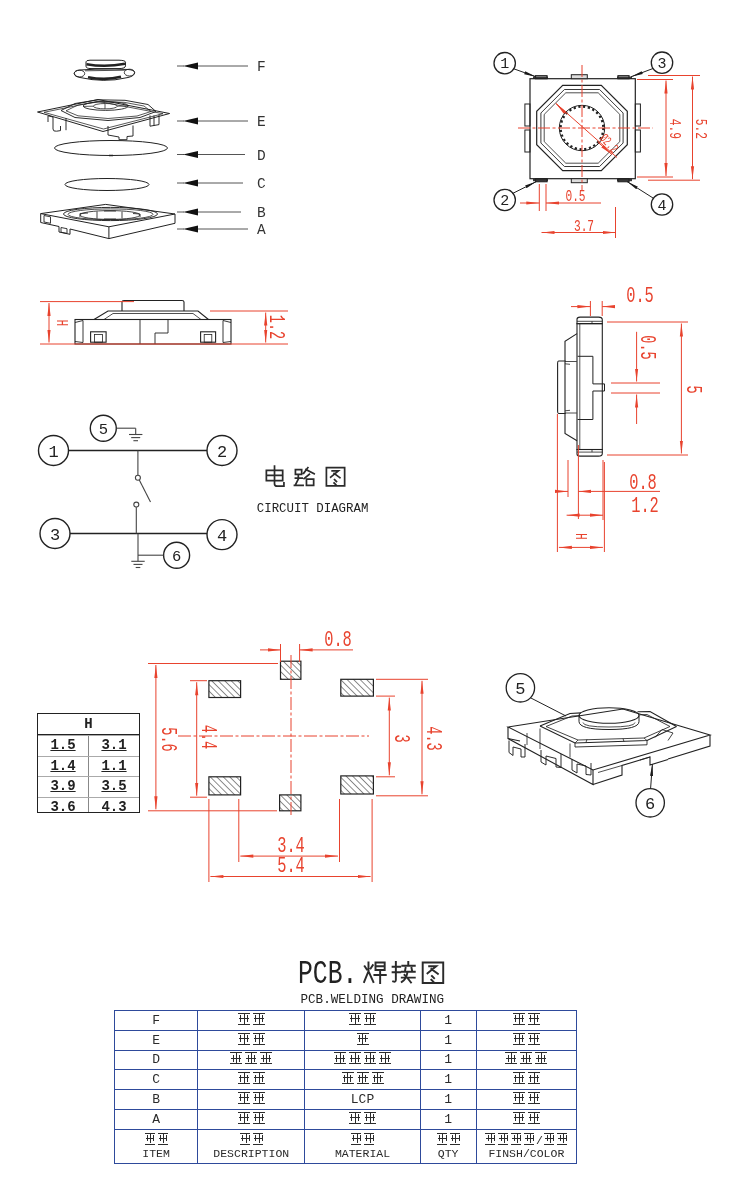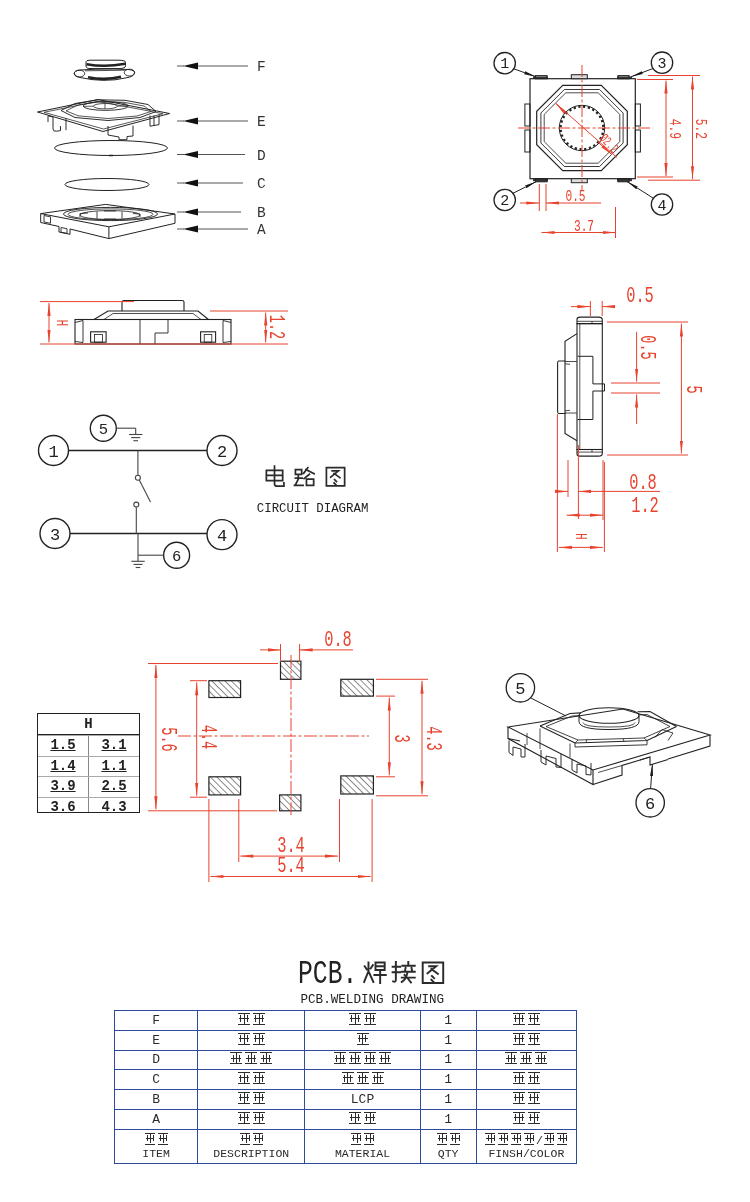--- a/index.html
+++ b/index.html
@@ -438,21 +438,21 @@
   <div class="rw">
         <div>1.5</div>
         <div>3.1</div>
       </div>
   <div class="rw">
         <div>1.4</div>
         <div>1.1</div>
       </div>
   <div class="rw">
         <div>3.9</div>
-        <div>2.5</div>
+        <div>3.5</div>
       </div>
   <div class="rw">
         <div>3.6</div>
         <div>4.3</div>
       </div>
 </div>
 <table id="btable">
 <colgroup>
         <col style="width:83px">
         <col style="width:107px">

